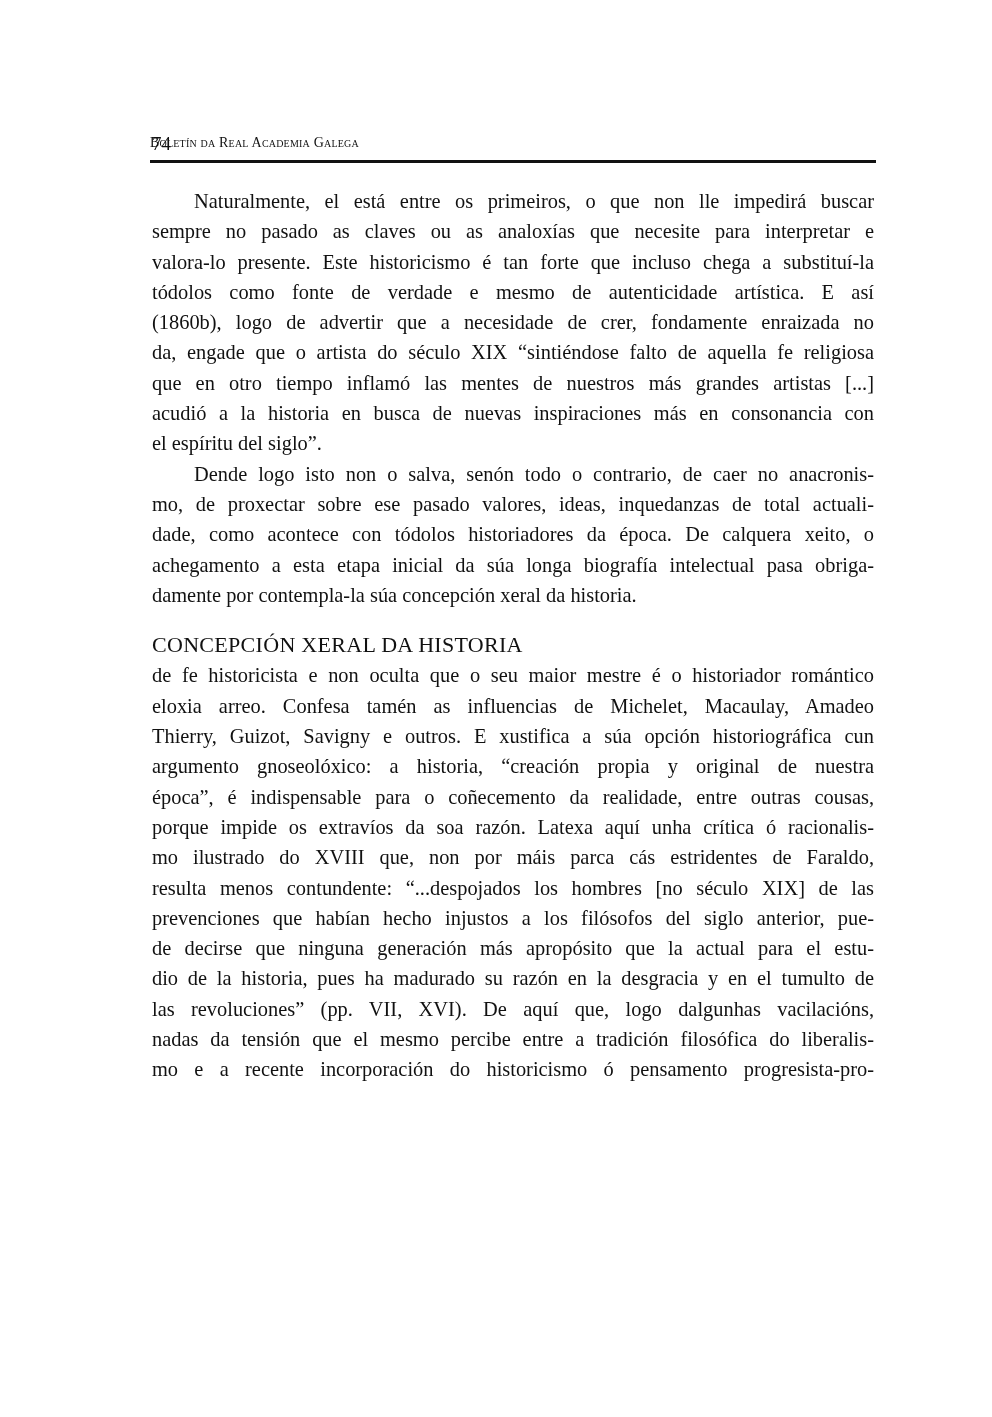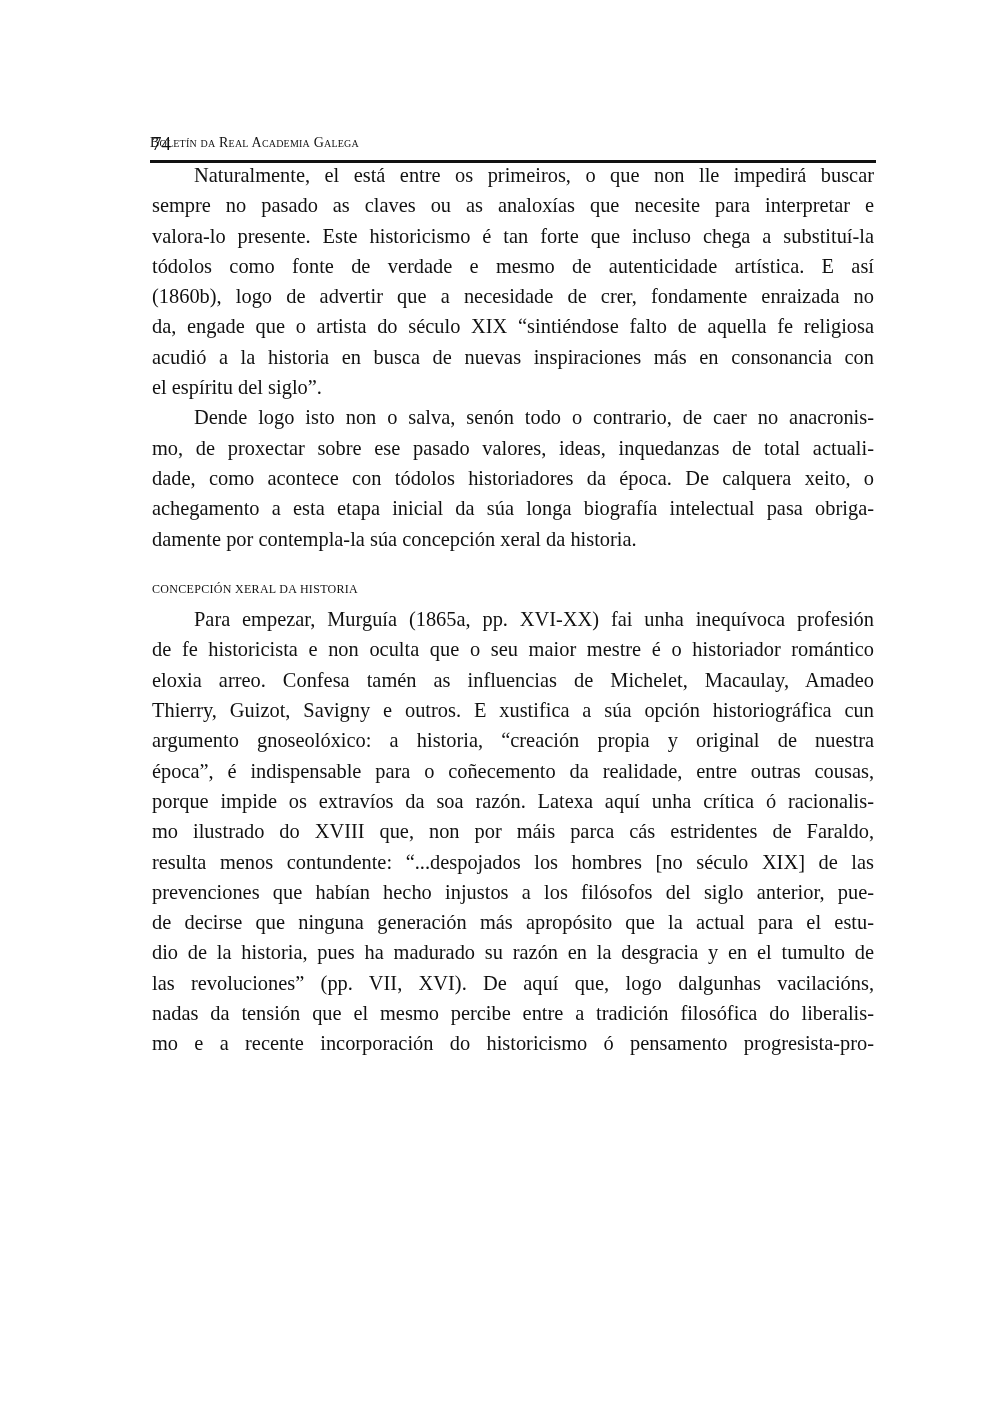--- a/index.html
+++ b/index.html
@@ -3,59 +3,59 @@
 <meta charset="utf-8">
 <style>
   html, body { margin: 0; padding: 0; background: #ffffff; }
   body { width: 992px; height: 1417px; position: relative; overflow: hidden;
          font-family: "Liberation Serif", "DejaVu Serif", serif; color: #111; }
   .header { position: absolute; left: 150px; top: 133px; width: 726px; height: 28px; }
   .page-num { position: absolute; left: 2px; top: 0; font-size: 19px; }
   .running-title { position: absolute; left: 0; right: 0; top: 2px; text-align: left;
                    font-size: 14px; font-variant: small-caps; letter-spacing: 0.2px; }
   .rule { position: absolute; left: 150px; top: 160px; width: 726px; height: 3px; background: #111; }
-  .body { position: absolute; left: 152px; top: 160px; width: 722px; font-size: 20.4px; line-height: 30.3px; }
+  .body { position: absolute; left: 152px; top: 186px; width: 722px; font-size: 20.4px; line-height: 30.3px; }
   .line { display: block; white-space: nowrap; text-align: justify; text-align-last: justify; height: 30.3px; }
   .line.last { text-align-last: left; }
   .line.indent { padding-left: 42px; }
-  .heading { display: block; font-size: 12px; letter-spacing: 0.3px; height: 30.3px; line-height: 30.3px; margin-top: 20px; }
+  .heading { display: block; font-size: 22px; letter-spacing: 0.3px; height: 30.3px; line-height: 30.3px; margin-top: 20px; }
   .para + .para { }
 </style>
 </head>
 <body>
 
 <div class="header">
   <span class="page-num">74</span>
   <span class="running-title">Boletín da Real Academia Galega</span>
 </div>
 <div class="rule"></div>
 
 <div class="body">
   <div class="para">
     <span class="line indent">Naturalmente, el está entre os primeiros, o que non lle impedirá buscar</span>
     <span class="line">sempre no pasado as claves ou as analoxías que necesite para interpretar e</span>
     <span class="line">valora-lo presente. Este historicismo é tan forte que incluso chega a substituí-la</span>
     <span class="line">tódolos como fonte de verdade e mesmo de autenticidade artística. E así</span>
     <span class="line">(1860b), logo de advertir que a necesidade de crer, fondamente enraizada no</span>
     <span class="line">da, engade que o artista do século XIX “sintiéndose falto de aquella fe religiosa</span>
+    <span class="line">que en otro tiempo inflamó las mentes de nuestros más grandes artistas [...]</span>
     <span class="line">acudió a la historia en busca de nuevas inspiraciones más en consonancia con</span>
     <span class="line last">el espíritu del siglo”.</span>
   </div>
   <div class="para">
     <span class="line indent">Dende logo isto non o salva, senón todo o contrario, de caer no anacronis-</span>
     <span class="line">mo, de proxectar sobre ese pasado valores, ideas, inquedanzas de total actuali-</span>
     <span class="line">dade, como acontece con tódolos historiadores da época. De calquera xeito, o</span>
     <span class="line">achegamento a esta etapa inicial da súa longa biografía intelectual pasa obriga-</span>
     <span class="line last">damente por contempla-la súa concepción xeral da historia.</span>
   </div>
 
   <span class="heading">CONCEPCIÓN XERAL DA HISTORIA</span>
 
   <div class="para">
-    <span class="line indent">Para empezar, Murguía (1865a, pp. XVI-XX) fai unha inequívoca profesión</span>
     <span class="line">de fe historicista e non oculta que o seu maior mestre é o historiador romántico</span>
     <span class="line">eloxia arreo. Confesa tamén as influencias de Michelet, Macaulay, Amadeo</span>
     <span class="line">Thierry, Guizot, Savigny e outros. E xustifica a súa opción historiográfica cun</span>
     <span class="line">argumento gnoseolóxico: a historia, “creación propia y original de nuestra</span>
     <span class="line">época”, é indispensable para o coñecemento da realidade, entre outras cousas,</span>
     <span class="line">porque impide os extravíos da soa razón. Latexa aquí unha crítica ó racionalis-</span>
     <span class="line">mo ilustrado do XVIII que, non por máis parca cás estridentes de Faraldo,</span>
     <span class="line">resulta menos contundente: “...despojados los hombres [no século XIX] de las</span>
     <span class="line">prevenciones que habían hecho injustos a los filósofos del siglo anterior, pue-</span>
     <span class="line">de decirse que ninguna generación más apropósito que la actual para el estu-</span>

